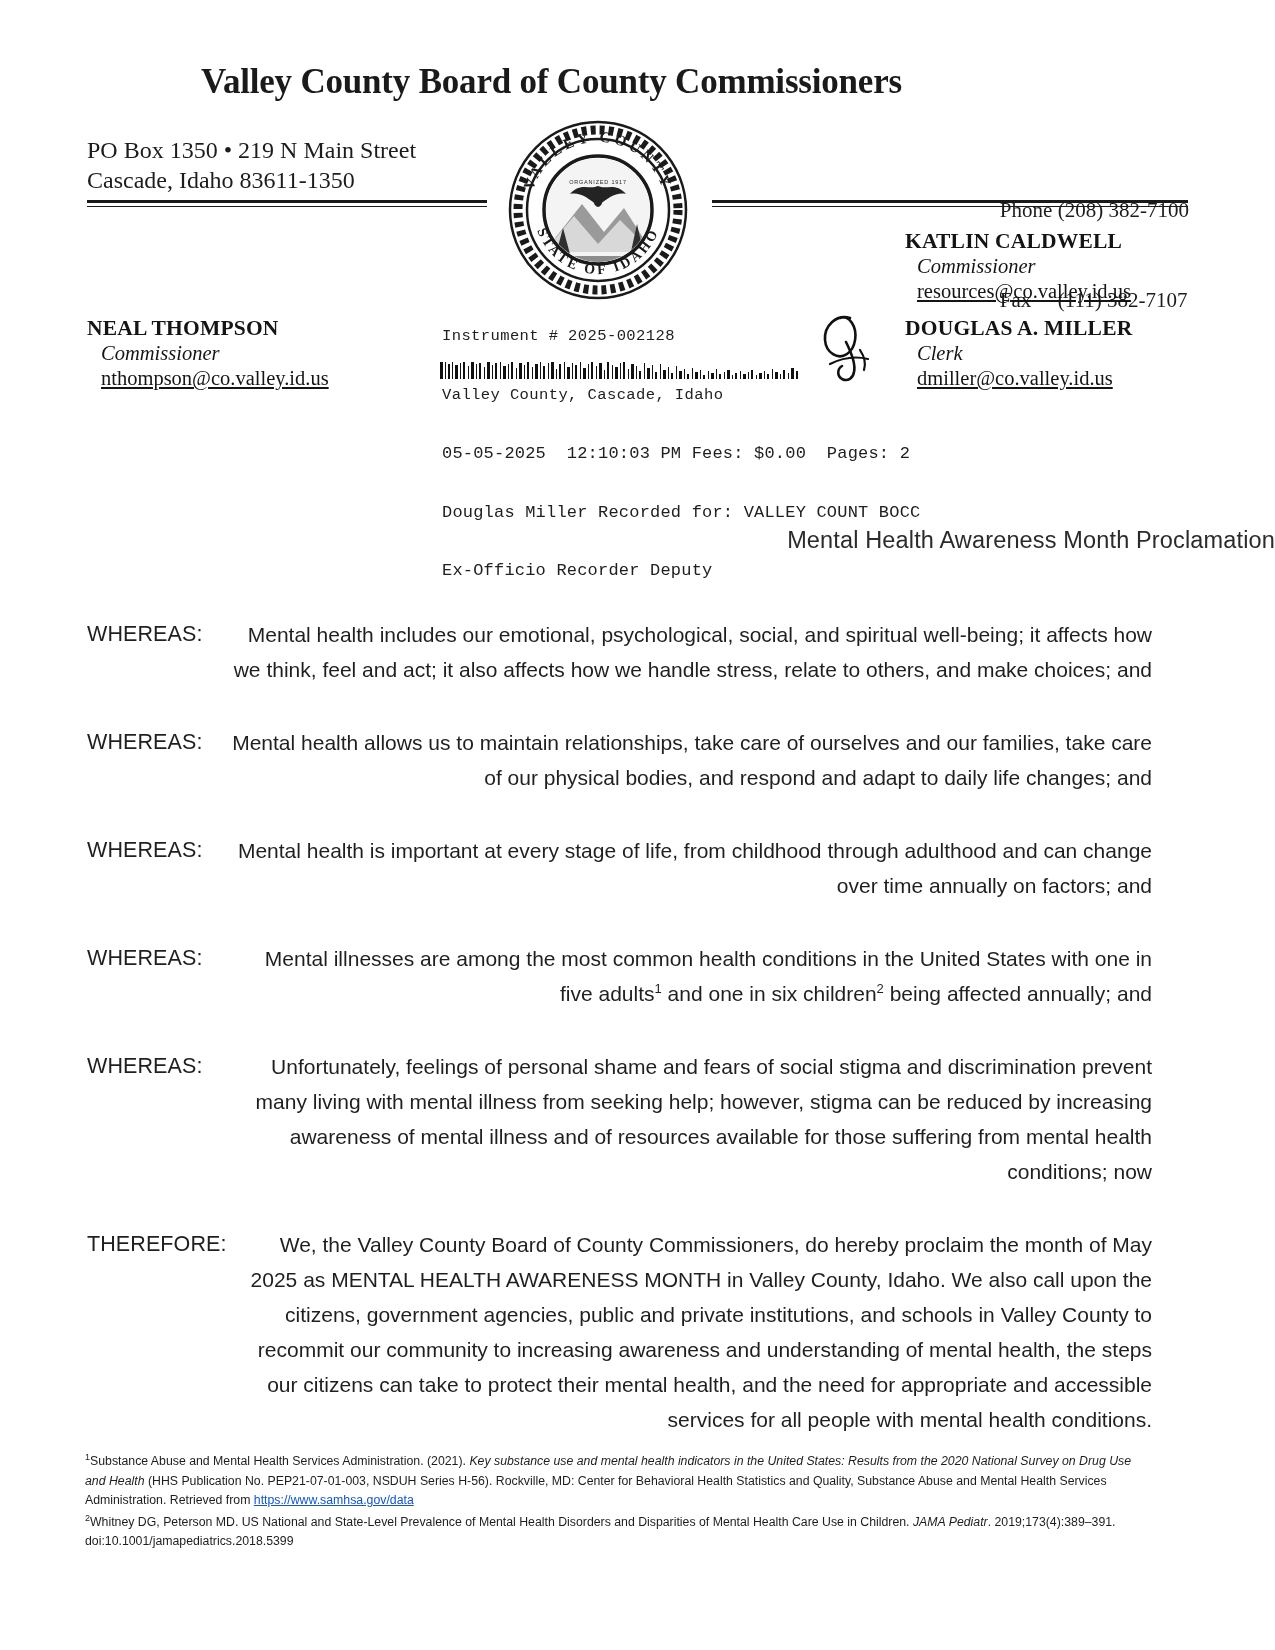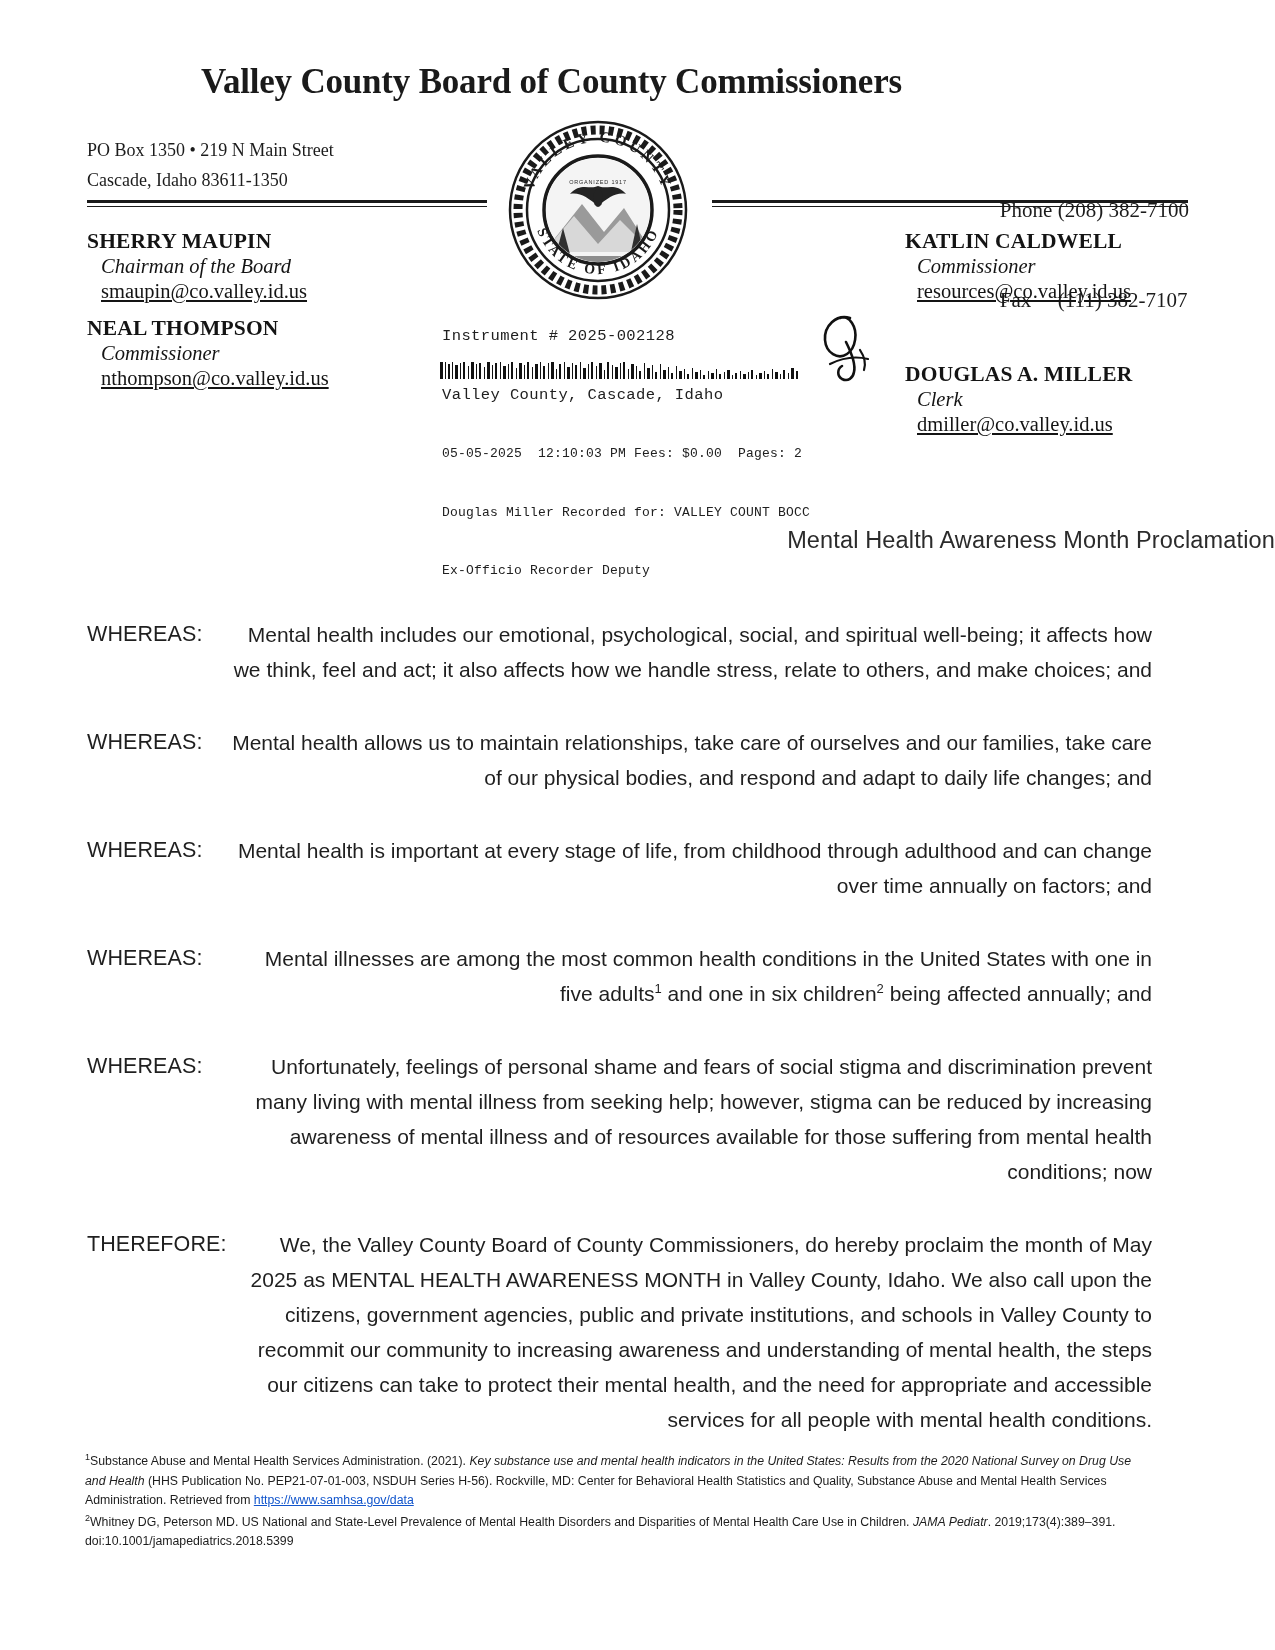--- a/index.html
+++ b/index.html
@@ -32,21 +32,21 @@
     font-size: 35px;
     letter-spacing: -0.2px;
     color: #1a1a1a;
   }
 
   .addr-left {
     position: absolute;
     top: 135px;
     left: 87px;
     font-family: "Liberation Serif", serif;
-    font-size: 18px;
+    font-size: 24px;
     line-height: 30px;
     color: #1c1c1c;
   }
   .addr-right {
     position: absolute;
     top: 135px;
     right: 86px;
     text-align: left;
     font-family: "Liberation Serif", serif;
     font-size: 21px;
@@ -95,21 +95,21 @@
   }
   .official.left .title,
   .official.left .email { padding-left: 14px; }
   .official.right { text-align: left; }
   .official.right .title,
   .official.right .email { padding-left: 12px; }
 
   #official-maupin   { top: 228px; left: 87px; }
   #official-thompson { top: 315px; left: 87px; }
   #official-caldwell { top: 228px; left: 905px; }
-  #official-miller   { top: 315px; left: 905px; margin-top: 46px; }
+  #official-miller   { top: 315px; left: 905px; }
 
   
   .seal {
     position: absolute;
     top: 120px;
     left: 508px;
     width: 180px;
     height: 180px;
   }
 
@@ -119,21 +119,21 @@
     top: 288px;
     left: 442px;
     font-family: "Liberation Mono", monospace;
     font-size: 15.5px;
     line-height: 19.5px;
     color: #202020;
     white-space: pre;
     letter-spacing: 0.4px;
   }
   .stamp .small {
-    font-size: 13px;
+    font-size: 17px;
     letter-spacing: 0.2px;
     display: block;
   }
   .barcode {
     position: absolute;
     top: 362px;
     left: 440px;
     width: 360px;
     height: 17px;
     overflow: hidden;
@@ -260,25 +260,20 @@
       <text font-family="Liberation Serif, serif" font-size="15" font-weight="bold" fill="#1a1a1a" letter-spacing="3.5">
         <textPath href="#arcTop" startOffset="50%" text-anchor="middle">VALLEY COUNTY</textPath>
       </text>
       <text font-family="Liberation Serif, serif" font-size="14" font-weight="bold" fill="#1a1a1a" letter-spacing="3">
         <textPath href="#arcBot" startOffset="50%" text-anchor="middle">STATE OF IDAHO</textPath>
       </text>
       <text x="90" y="64" text-anchor="middle" font-family="Liberation Sans, sans-serif" font-size="5.5" fill="#2a2a2a" letter-spacing="0.8">ORGANIZED 1917</text>
     </svg>
   </div>
 
-  <div class="official left" id="official-maupin">
-    <div class="name">SHERRY MAUPIN</div>
-    <div class="title">Chairman of the Board</div>
-    <div class="email">smaupin@co.valley.id.us</div>
-  </div>
 
   <div class="official left" id="official-thompson">
     <div class="name">NEAL THOMPSON</div>
     <div class="title">Commissioner</div>
     <div class="email">nthompson@co.valley.id.us</div>
   </div>
 
   <div class="official right" id="official-caldwell">
     <div class="name">KATLIN CALDWELL</div>
     <div class="title">Commissioner</div>

